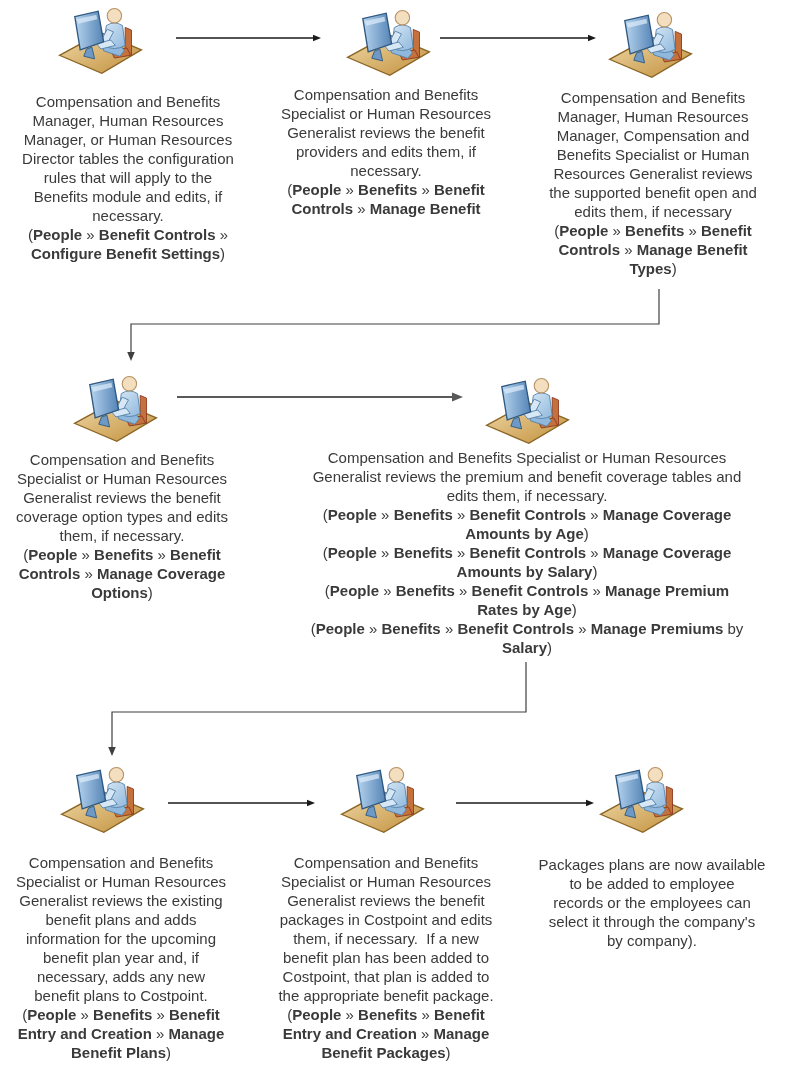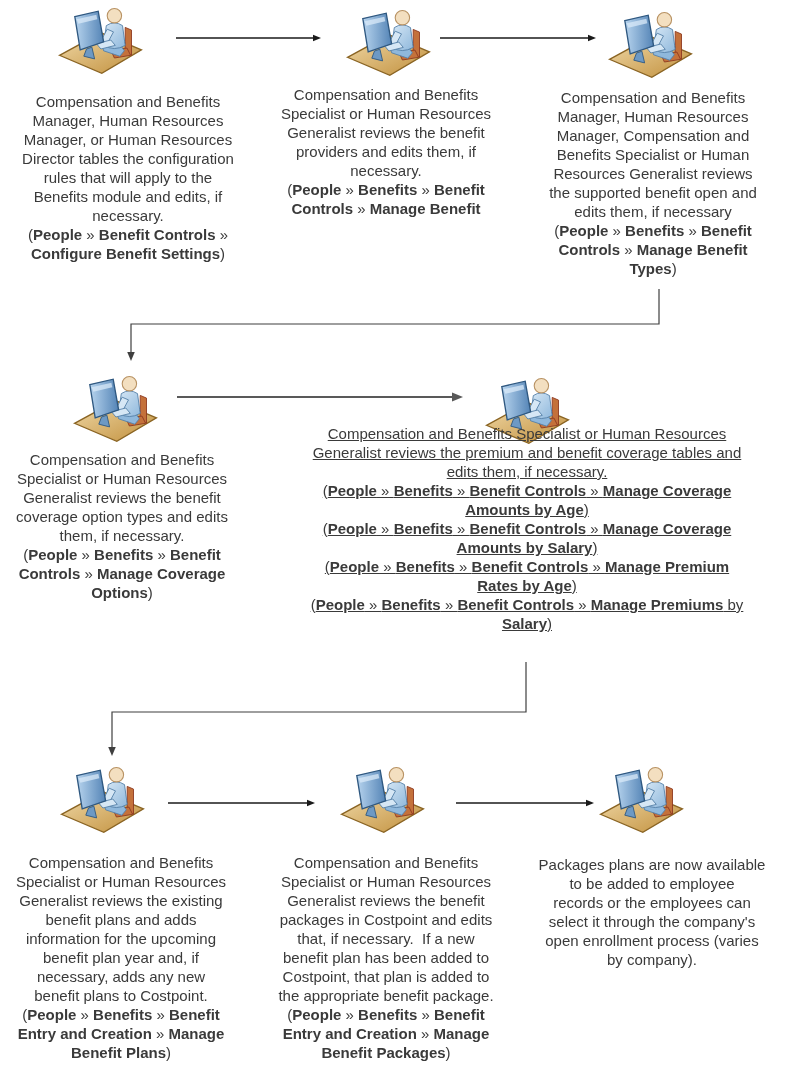--- a/index.html
+++ b/index.html
@@ -224,21 +224,21 @@
           <path d="M52,44 L70,42 77,52 72,58 54,52 Z" fill="#8FB8DC" stroke="#5580A8" stroke-width="1"></path>
           <path d="M57,24 q9,-6 18,0 l3,22 q-12,7 -24,0 Z" fill="url(#gBody)" stroke="#5580A8" stroke-width="1"></path>
           <path d="M58,28 l7,3 -7,13 -7,-3 Z" fill="#D6E7F5" stroke="#5580A8" stroke-width="1"></path>
           <circle cx="66" cy="13" r="8" fill="#F3DFC0" stroke="#B89263" stroke-width="1.2"></circle>
           <polygon points="46,44 62,40 67,46 51,50" fill="#D6E7F5" stroke="#5580A8" stroke-width="1"></polygon>
           <polygon points="35,50 41,48 44,61 32,58" fill="#6D99C4" stroke="#2F5880" stroke-width="1"></polygon>
           <polygon points="22,14 48,8 54,42 28,51" fill="url(#gMon)" stroke="#2F5880" stroke-width="1.5"></polygon>
           <polygon points="24,17 46,12 47,17 26,22" fill="#DAEAF8" opacity="0.75"></polygon>
         </svg>
       </div>
-      <div class="step-label" style="left: 287px; top: 424px; width: 480px; text-decoration: underline;">
+      <div class="step-label" style="left: 287px; top: 448px; width: 480px;">
         <div class="tline"><span>Compensation and Benefits Specialist or Human Resources</span></div>
         <div class="tline"><span>Generalist reviews the premium and benefit coverage tables and</span></div>
         <div class="tline"><span>edits them, if necessary.</span></div>
         <div class="tline"><span>(</span><b>People</b><span> » </span><b>Benefits</b><span> » </span><b>Benefit Controls</b><span> » </span><b>Manage Coverage</b></div>
         <div class="tline"><b>Amounts by Age</b><span>)</span></div>
         <div class="tline"><span>(</span><b>People</b><span> » </span><b>Benefits</b><span> » </span><b>Benefit Controls</b><span> » </span><b>Manage Coverage</b></div>
         <div class="tline"><b>Amounts by Salary</b><span>)</span></div>
         <div class="tline"><span>(</span><b>People</b><span> » </span><b>Benefits</b><span> » </span><b>Benefit Controls</b><span> » </span><b>Manage Premium</b></div>
         <div class="tline"><b>Rates by Age</b><span>)</span></div>
         <div class="tline"><span>(</span><b>People</b><span> » </span><b>Benefits</b><span> » </span><b>Benefit Controls</b><span> » </span><b>Manage Premiums</b><span> by</span></div>
@@ -313,21 +313,21 @@
           <polygon points="35,50 41,48 44,61 32,58" fill="#6D99C4" stroke="#2F5880" stroke-width="1"></polygon>
           <polygon points="22,14 48,8 54,42 28,51" fill="url(#gMon)" stroke="#2F5880" stroke-width="1.5"></polygon>
           <polygon points="24,17 46,12 47,17 26,22" fill="#DAEAF8" opacity="0.75"></polygon>
         </svg>
       </div>
       <div class="step-label" style="left: 258px; top: 853px; width: 256px;">
         <div class="tline"><span>Compensation and Benefits</span></div>
         <div class="tline"><span>Specialist or Human Resources</span></div>
         <div class="tline"><span>Generalist reviews the benefit</span></div>
         <div class="tline"><span>packages in Costpoint and edits</span></div>
-        <div class="tline"><span>that, if necessary.  If a new</span></div>
+        <div class="tline"><span>them, if necessary.  If a new</span></div>
         <div class="tline"><span>benefit plan has been added to</span></div>
         <div class="tline"><span>Costpoint, that plan is added to</span></div>
         <div class="tline"><span>the appropriate benefit package.</span></div>
         <div class="tline"><span>(</span><b>People</b><span> » </span><b>Benefits</b><span> » </span><b>Benefit</b></div>
         <div class="tline"><b>Entry and Creation</b><span> » </span><b>Manage</b></div>
         <div class="tline"><b>Benefit Packages</b><span>)</span></div>
       </div>
       <div class="flow-icon" style="left: 596px; top: 763px;">
         <svg viewBox="0 0 100 80">
           <defs>
@@ -355,17 +355,16 @@
           <polygon points="35,50 41,48 44,61 32,58" fill="#6D99C4" stroke="#2F5880" stroke-width="1"></polygon>
           <polygon points="22,14 48,8 54,42 28,51" fill="url(#gMon)" stroke="#2F5880" stroke-width="1.5"></polygon>
           <polygon points="24,17 46,12 47,17 26,22" fill="#DAEAF8" opacity="0.75"></polygon>
         </svg>
       </div>
       <div class="step-label" style="left: 527px; top: 855px; width: 250px;">
         <div class="tline"><span>Packages plans are now available</span></div>
         <div class="tline"><span>to be added to employee</span></div>
         <div class="tline"><span>records or the employees can</span></div>
         <div class="tline"><span>select it through the company's</span></div>
-        <div class="tline"><span>open enrollment process (varies</span></div>
         <div class="tline"><span>by company).</span></div>
       </div>
     </div>
 </div>
 
 </body></html>

